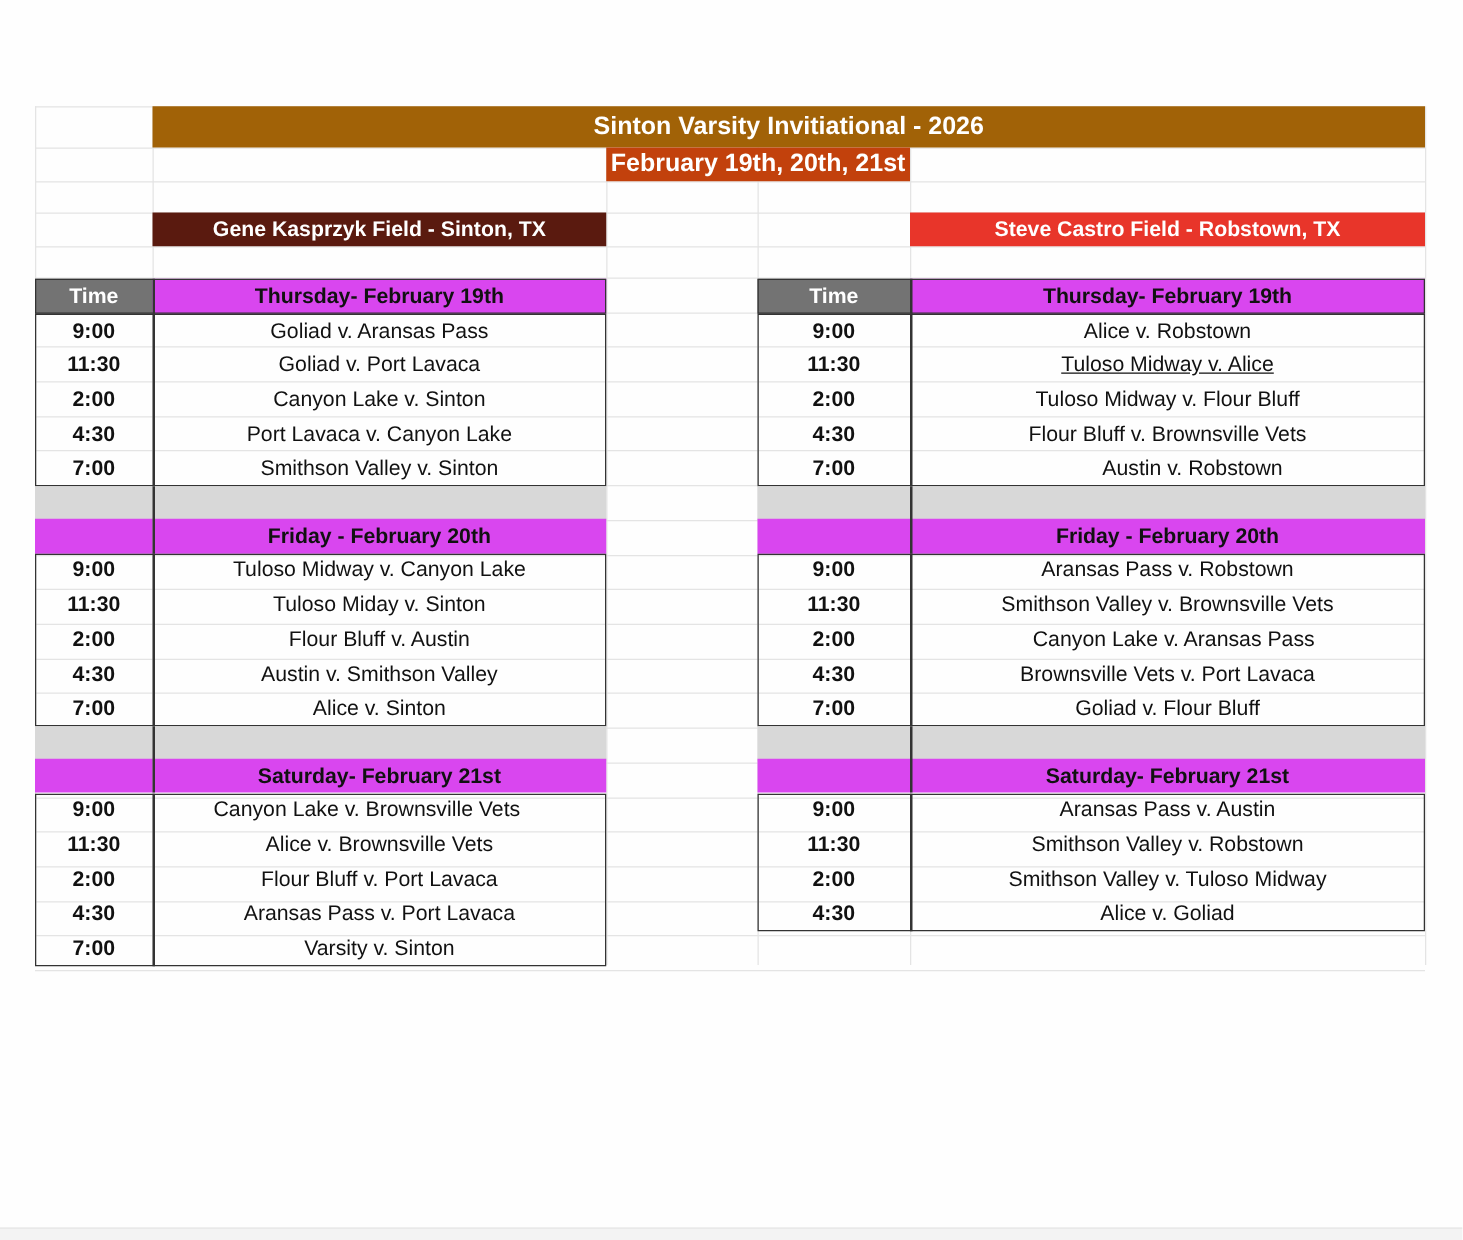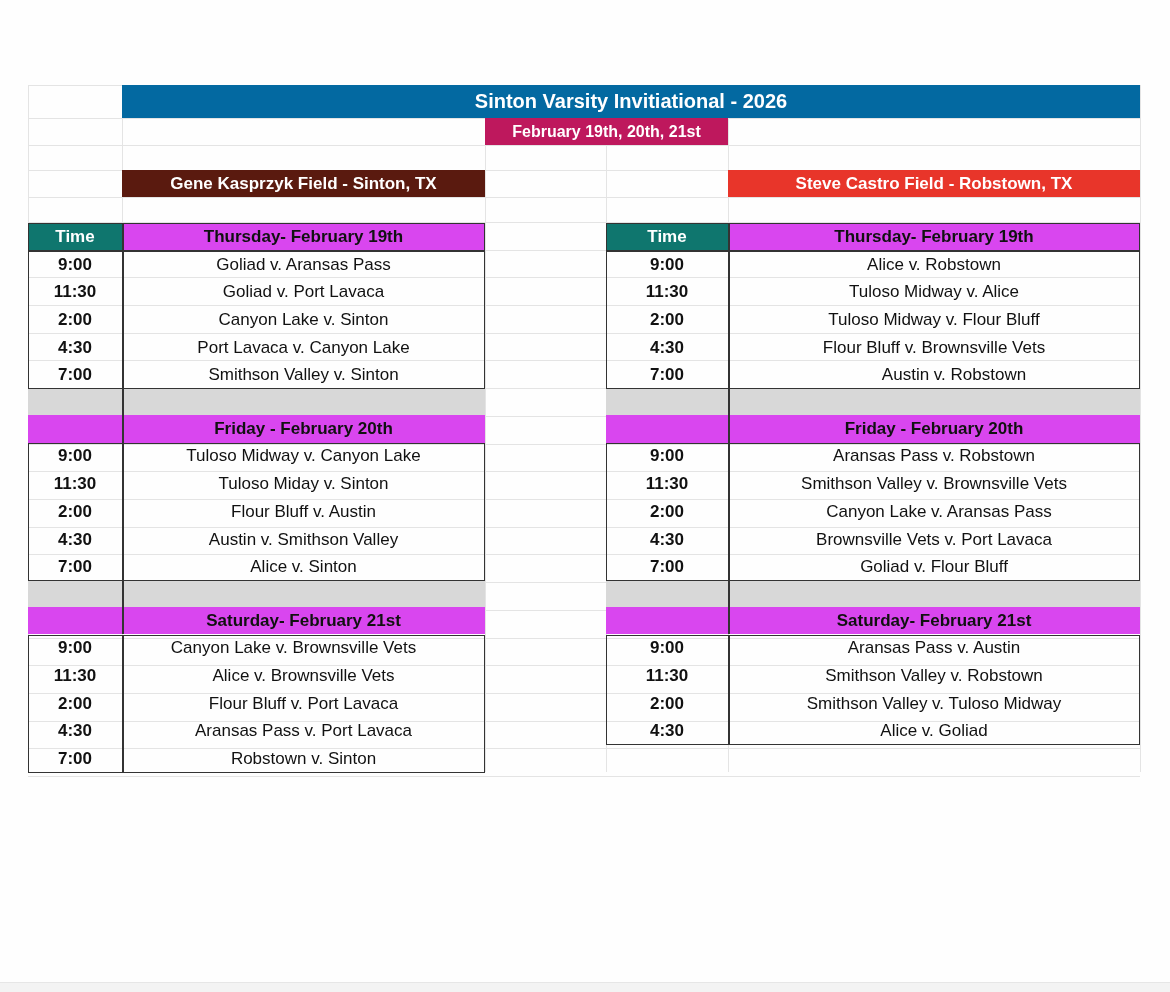--- a/index.html
+++ b/index.html
@@ -1,24 +1,24 @@
 <!DOCTYPE html>
 <html><head>
 <meta charset="utf-8">
 <style>
   html,body{margin:0;padding:0;}
   body{width:1170px;height:992px;background:#fefefe;position:relative;overflow:hidden;font-family:"Liberation Sans",sans-serif;}
   .bottom-strip{position:absolute;left:0;top:982px;width:1170px;height:10px;background:#f3f3f3;border-top:1px solid #e6e6e6;}
   .c{position:absolute;box-sizing:border-box;display:flex;align-items:center;justify-content:center;font-size:17px;color:#111;white-space:nowrap;}
   .grid{position:absolute;box-sizing:border-box;border:1px solid #e2e2e2;}
-  .title{background:#0369a1;color:#fff;font-weight:bold;font-size:20px;}
-  .sub{background:#be185d;color:#fff;font-weight:bold;font-size:16px;}
+  .title{background:#a16207;color:#fff;font-weight:bold;font-size:20px;}
+  .sub{background:#c2410c;color:#fff;font-weight:bold;font-size:20px;}
   .field1{background:#5a1a0f;color:#fff;font-weight:bold;font-size:17px;}
   .field2{background:#e8352a;color:#fff;font-weight:bold;font-size:17px;}
-  .timehdr{background:#0f766e;color:#fff;font-weight:bold;}
+  .timehdr{background:#737373;color:#fff;font-weight:bold;}
   .dayhdr{background:#d946ef;font-weight:bold;}
   .gray{background:#d8d8d8;}
   .tm{font-weight:bold;}
   .box{position:absolute;box-sizing:border-box;border:1.5px solid #333;pointer-events:none;}
   .vline{position:absolute;width:1.5px;background:#333;}
 </style>
 </head>
 <body>
 
 <div id="gridlayer">
@@ -103,30 +103,30 @@
     <div class="vline" style="left: 122px; top: 581.1px; height: 53.4px;"></div>
     <div class="c tm" style="left: 28px; top: 634.5px; width: 94px; height: 27.7px;">9:00</div>
     <div class="c " style="left: 112px; top: 634.5px; width: 363px; height: 27.7px;">Canyon Lake v. Brownsville Vets</div>
     <div class="c tm" style="left: 28px; top: 662.2px; width: 94px; height: 27.7px;">11:30</div>
     <div class="c " style="left: 122px; top: 662.2px; width: 363px; height: 27.7px;">Alice v. Brownsville Vets</div>
     <div class="c tm" style="left: 28px; top: 689.9px; width: 94px; height: 27.7px;">2:00</div>
     <div class="c " style="left: 122px; top: 689.9px; width: 363px; height: 27.7px;">Flour Bluff v. Port Lavaca</div>
     <div class="c tm" style="left: 28px; top: 717.6px; width: 94px; height: 27.7px;">4:30</div>
     <div class="c " style="left: 122px; top: 717.6px; width: 363px; height: 27.7px;">Aransas Pass v. Port Lavaca</div>
     <div class="c tm" style="left: 28px; top: 745.3px; width: 94px; height: 27.7px;">7:00</div>
-    <div class="c " style="left: 122px; top: 745.3px; width: 363px; height: 27.7px;">Robstown v. Sinton</div>
+    <div class="c " style="left: 122px; top: 745.3px; width: 363px; height: 27.7px;">Varsity v. Sinton</div>
     <div class="box" style="left: 28px; top: 634.5px; width: 457px; height: 138.5px;"></div>
     <div class="vline" style="left: 122px; top: 634.5px; height: 138.5px;"></div>
     <div class="c timehdr" style="left: 606px; top: 223px; width: 122px; height: 27.7px;">Time</div>
     <div class="c dayhdr" style="left: 728px; top: 223px; width: 412px; height: 27.7px;">Thursday- February 19th</div>
     <div class="box" style="left: 606px; top: 223px; width: 534px; height: 27.7px;"></div>
     <div class="c tm" style="left: 606px; top: 250.7px; width: 122px; height: 27.7px;">9:00</div>
     <div class="c " style="left: 728px; top: 250.7px; width: 412px; height: 27.7px;">Alice v. Robstown</div>
     <div class="c tm" style="left: 606px; top: 278.4px; width: 122px; height: 27.7px;">11:30</div>
-    <div class="c " style="left: 728px; top: 278.4px; width: 412px; height: 27.7px;">Tuloso Midway v. Alice</div>
+    <div class="c " style="left: 728px; top: 278.4px; width: 412px; height: 27.7px; text-decoration: underline;">Tuloso Midway v. Alice</div>
     <div class="c tm" style="left: 606px; top: 306.1px; width: 122px; height: 27.7px;">2:00</div>
     <div class="c " style="left: 728px; top: 306.1px; width: 412px; height: 27.7px;">Tuloso Midway v. Flour Bluff</div>
     <div class="c tm" style="left: 606px; top: 333.8px; width: 122px; height: 27.7px;">4:30</div>
     <div class="c " style="left: 728px; top: 333.8px; width: 412px; height: 27.7px;">Flour Bluff v. Brownsville Vets</div>
     <div class="c tm" style="left: 606px; top: 361.5px; width: 122px; height: 27.7px;">7:00</div>
     <div class="c " style="left: 728px; top: 361.5px; width: 452px; height: 27.7px;">Austin v. Robstown</div>
     <div class="box" style="left: 606px; top: 250.7px; width: 534px; height: 138.5px;"></div>
     <div class="vline" style="left: 728px; top: 250.7px; height: 138.5px;"></div>
     <div class="vline" style="left: 728px; top: 223px; height: 27.7px;"></div>
     <div class="c gray" style="left: 606px; top: 389.2px; width: 122px; height: 27.7px;"></div>

